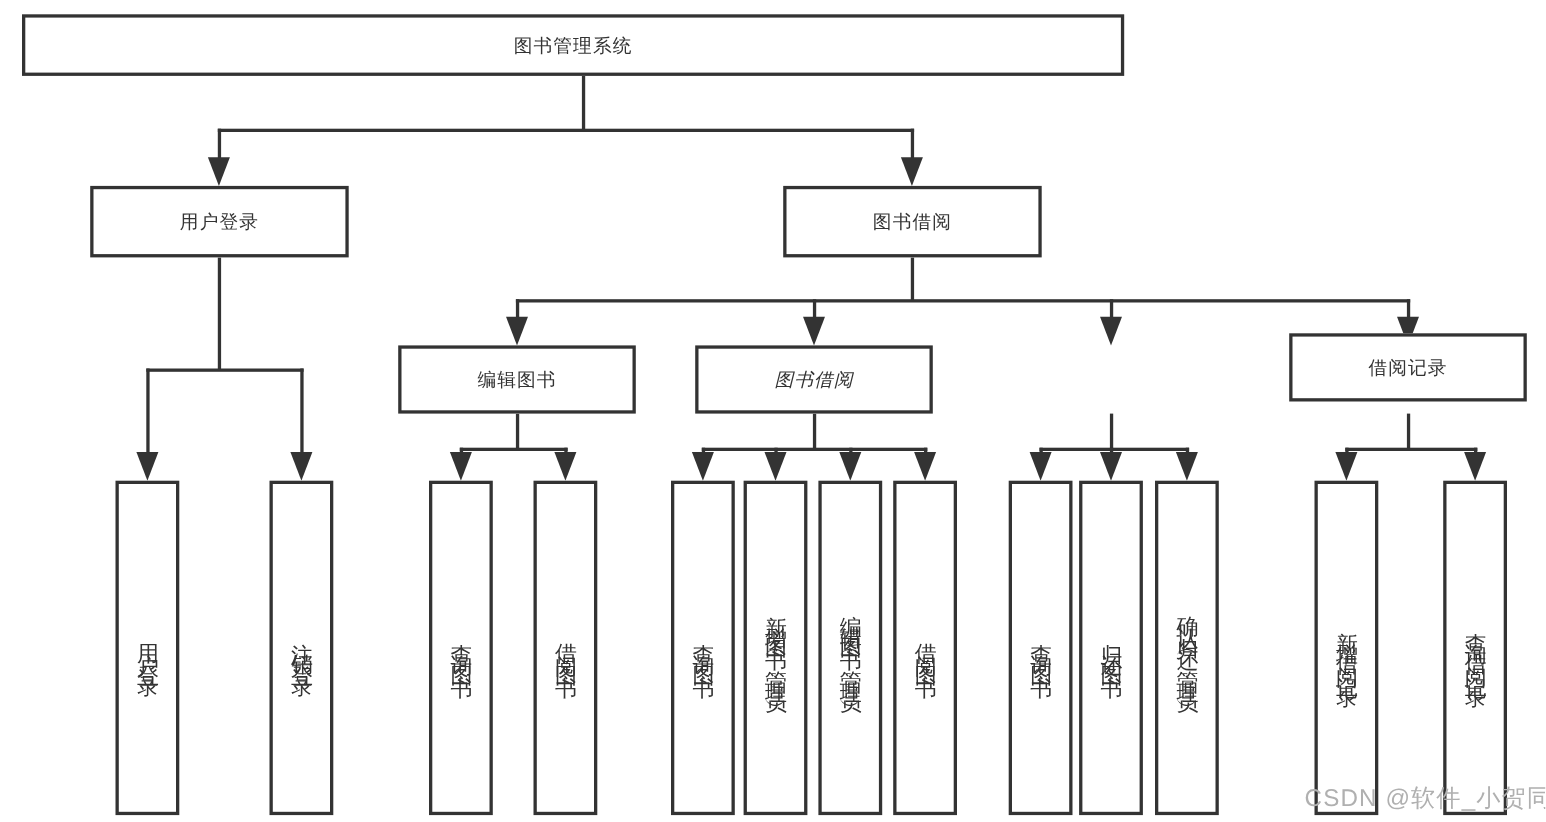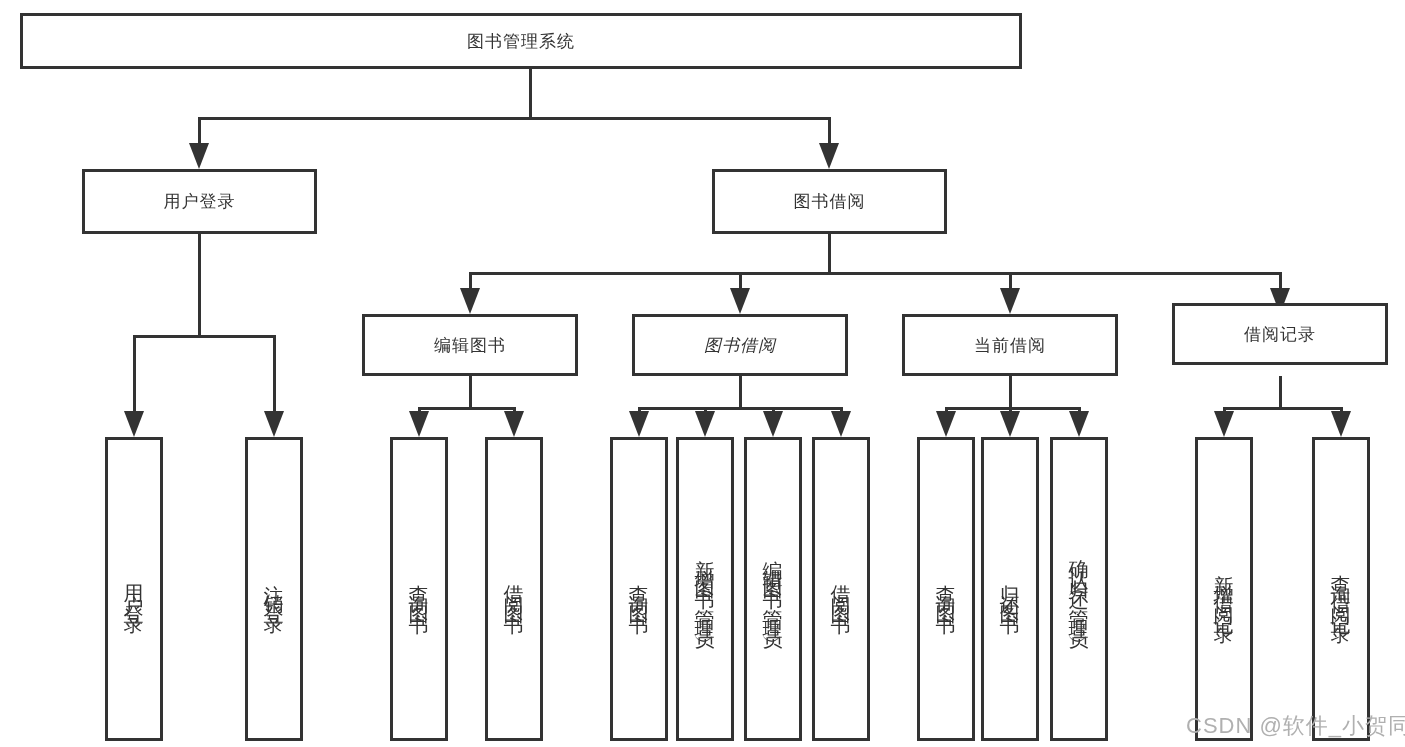--- a/index.html
+++ b/index.html
@@ -118,23 +118,20 @@
   <div class="node" style="left:712px; top:169px; width:235px; height:65px;">
     <span class="lbl">图书借阅</span>
   </div>
 
   <div class="node" style="left:362px; top:314px; width:216px; height:62px;">
     <span class="lbl">编辑图书</span>
   </div>
   <div class="node" style="left:632px; top:314px; width:216px; height:62px;font-style:italic;">
     <span class="lbl">图书借阅</span>
   </div>
-  <div class="node" style="left:902px; top:314px; width:216px; height:62px;">
-    <span class="lbl">当前借阅</span>
-  </div>
   <div class="node" style="left:1172px; top:303px; width:216px; height:62px;">
     <span class="lbl">借阅记录</span>
   </div>
 
   <div class="node leaf" style="left:105px; top:437px; width:58px; height:304px;">
     <span class="lbl">用户登录</span>
   </div>
   <div class="node leaf" style="left:245px; top:437px; width:58px; height:304px;">
     <span class="lbl">注销登录</span>
   </div>

